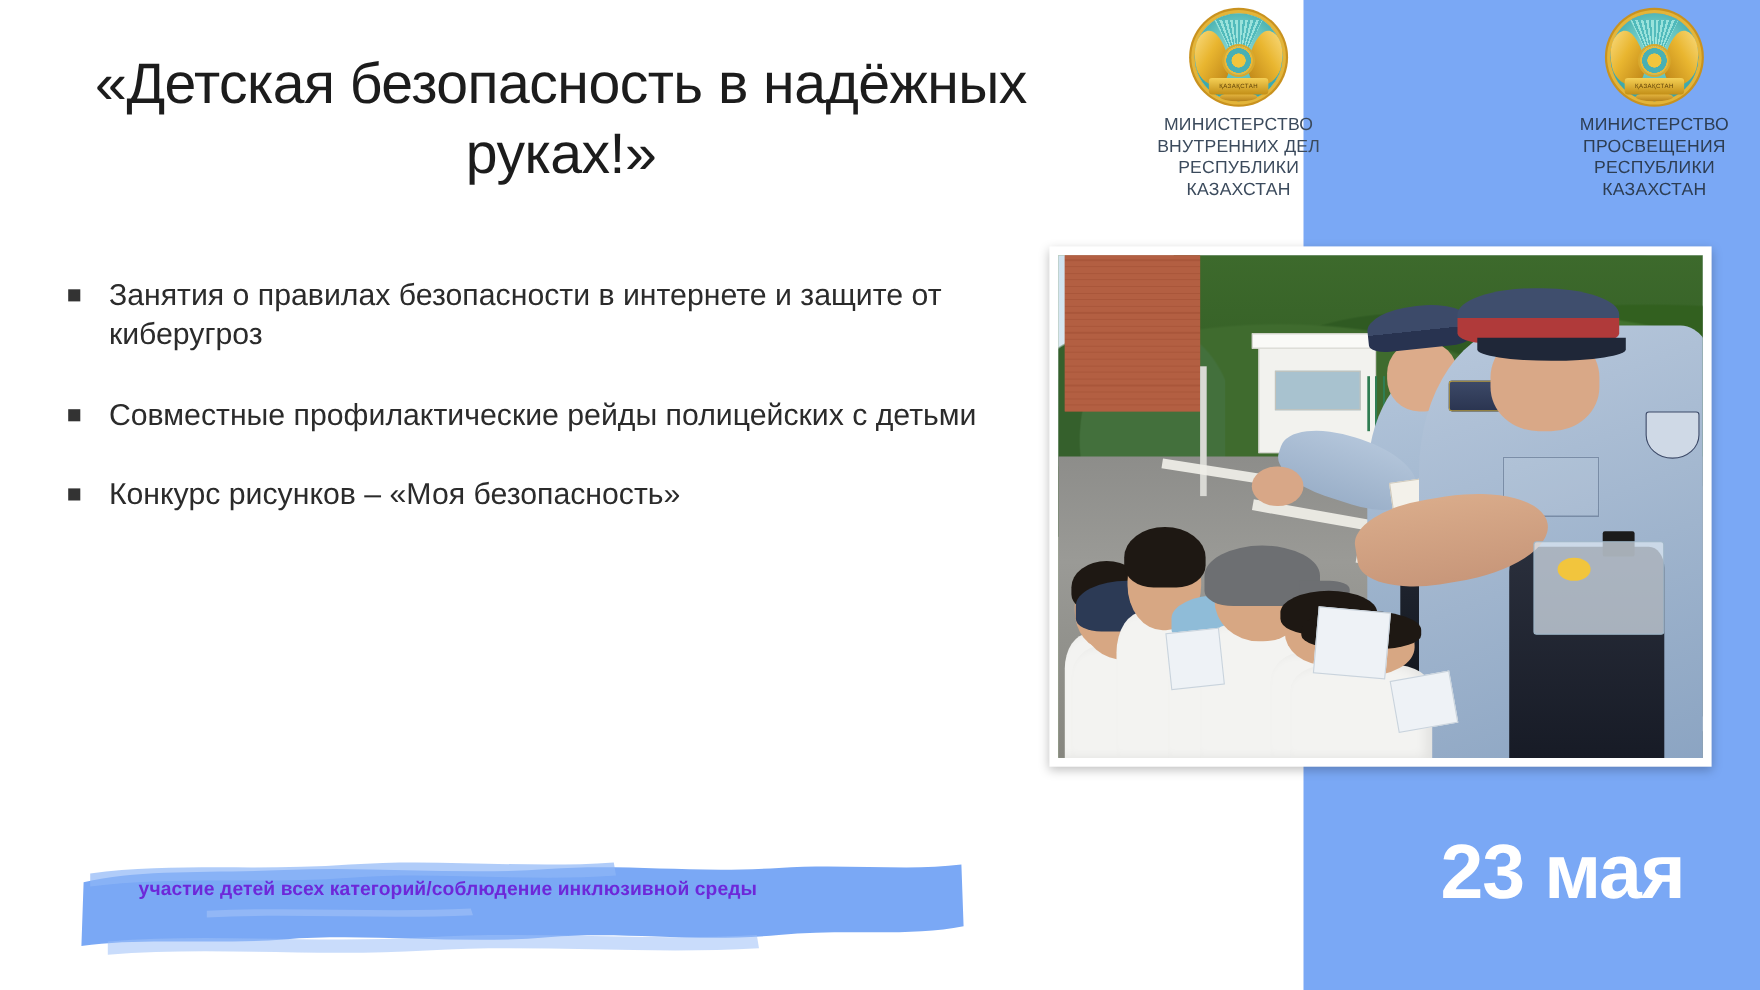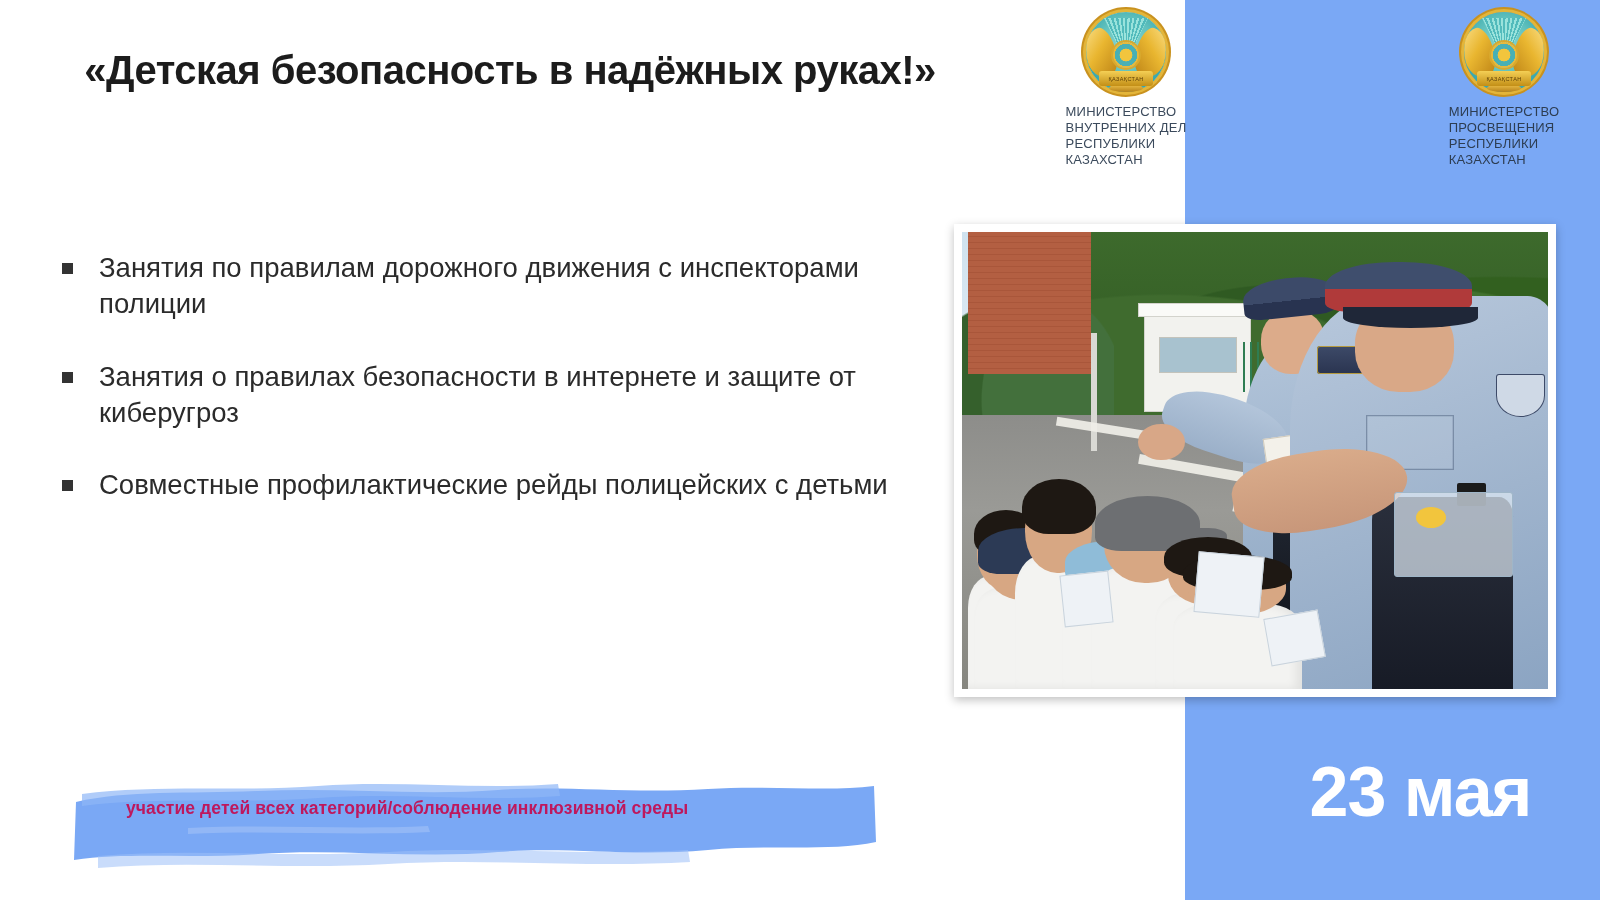--- a/index.html
+++ b/index.html
@@ -40,23 +40,24 @@
     justify-content: space-between;
   }
   .logo-block {
     width: 182px;
     display: flex;
     flex-direction: column;
     align-items: center;
   }
   .logo-caption {
     margin-top: 6px;
-    font-size: 13px;
+    font-size: 16px;
     line-height: 1.22;
     letter-spacing: .2px;
+    text-align: center;
     color: #3b4a5c;
     white-space: pre-line;
     font-family: "Liberation Sans", sans-serif;
   }
   .logo-caption.on-blue { color: #2d3d52; }
 
   
   .emblem { width: 92px; height: 92px; position: relative; }
   .emblem .disc {
     position: absolute; inset: 6px;
@@ -137,22 +138,22 @@
     width: 5px; height: 5px; border-radius: 50%; background: #fcc521;
   }
 
   
   .title {
     position: absolute;
     left: 60px;
     top: 46px;
     width: 900px;
     text-align: center;
-    font-size: 40px;
-    font-weight: bold;
+    font-size: 52px;
+    font-weight: normal;
     line-height: 1.22;
     color: #1c1c1c;
     letter-spacing: -0.5px;
   }
 
   
   .bullets {
     position: absolute;
     left: 62px;
     top: 250px;
@@ -325,21 +326,21 @@
     width: 812px;
     height: 98px;
   }
   .brush-text {
     position: absolute;
     left: 58px;
     top: 26px;
     width: 720px;
     font-size: 17.5px;
     font-weight: bold;
-    color: #be185d;
+    color: #6d28d9;
     letter-spacing: .1px;
     line-height: 1.2;
   }
 
   
   .date {
     position: absolute;
     left: 1185px;
     top: 752px;
     width: 415px;
@@ -393,29 +394,29 @@
     </div>
 
 
   </div>
 
   <div class="title">«Детская безопасность в надёжных руках!»</div>
 
   <div class="bullets">
     <div class="bullet-row">
       <span class="bullet-mark"></span>
-      <span class="bullet-text">Занятия по правилам дорожного движения с инспекторами полиции</span>
-    </div>
-    <div class="bullet-row">
-      <span class="bullet-mark"></span>
       <span class="bullet-text">Занятия о правилах безопасности в интернете и защите от киберугроз</span>
     </div>
     <div class="bullet-row">
       <span class="bullet-mark"></span>
       <span class="bullet-text">Совместные профилактические рейды полицейских с детьми</span>
+    </div>
+    <div class="bullet-row">
+      <span class="bullet-mark"></span>
+      <span class="bullet-text">Конкурс рисунков – «Моя безопасность»</span>
     </div>
   </div>
 
   <div class="photo-frame">
     <div class="photo">
       <div class="ph-sky"></div>
       <div class="ph-trees"></div>
       <div class="ph-trees-l"></div>
       <div class="ph-brick"></div>
       <div class="ph-booth"></div>

